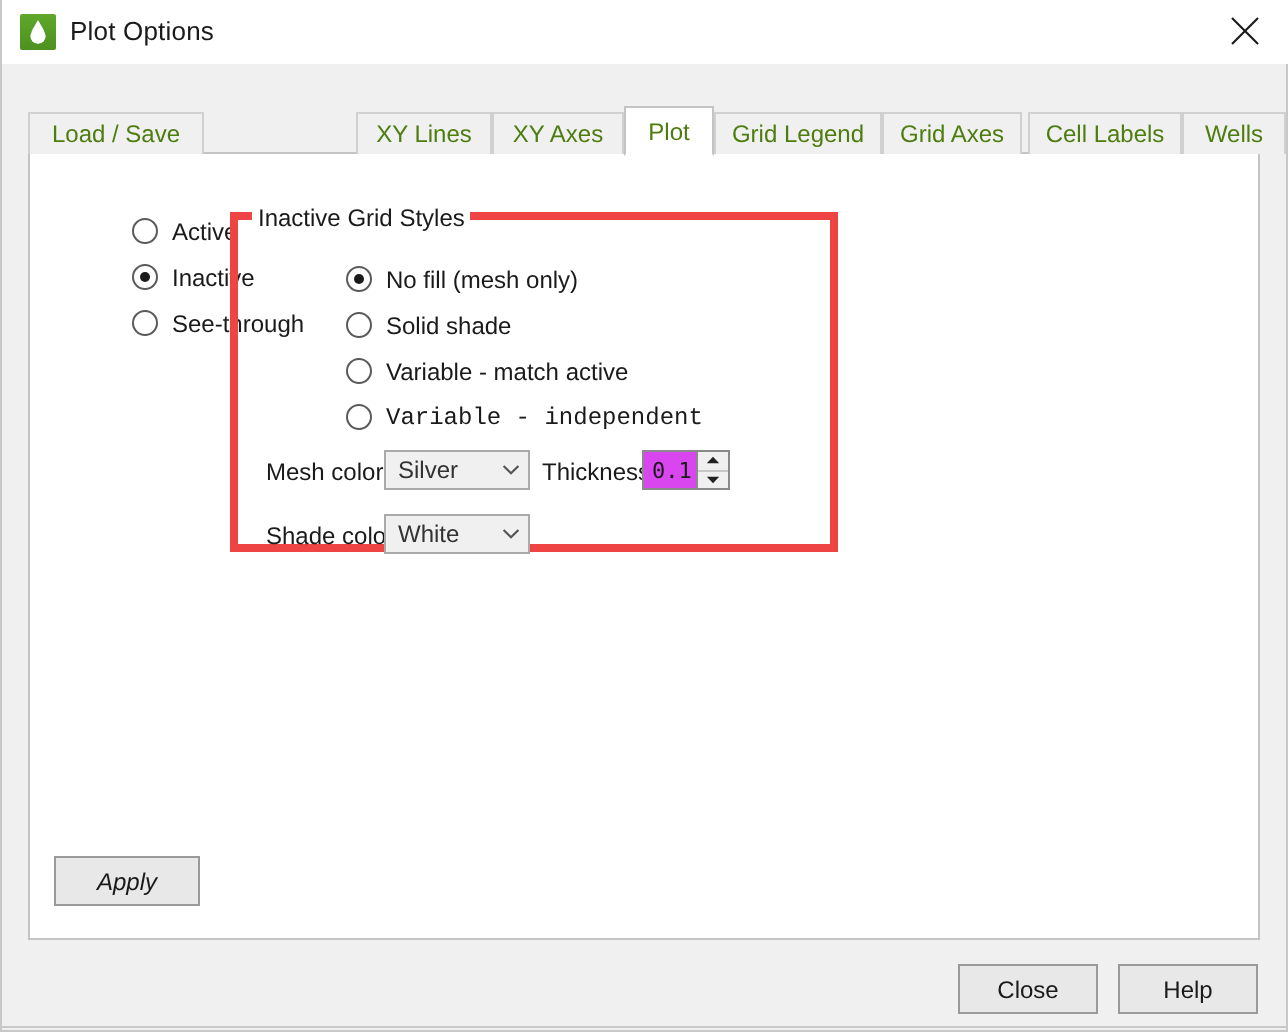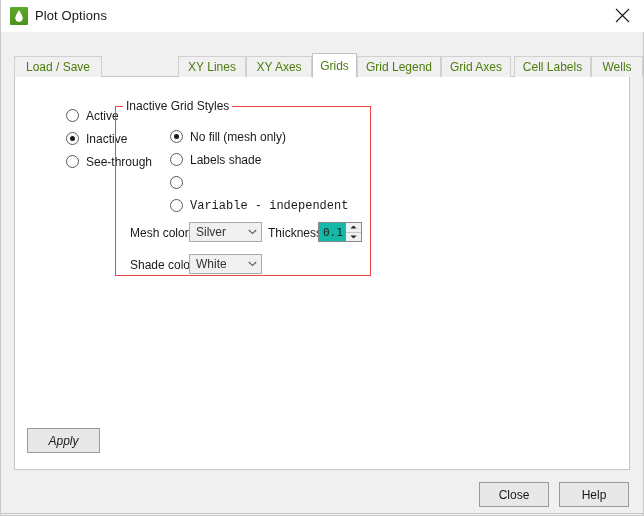--- a/index.html
+++ b/index.html
@@ -153,24 +153,24 @@
   .radio .lbl {
     margin-left: 7px;
     font-size: 12px;
     color: #1a1a1a;
   }
 
   
   .groupbox {
     position: absolute;
     left: 113px; top: 74px;
-    width: 256px;
+    width: 304px;
     height: 170px;
     box-sizing: border-box;
-    border: 1px solid #ef4444;
+    border: 4px solid #ef4444;
   }
   .groupbox > .gb-title {
     position: absolute;
     left: 7px; top: -8px;
     background: #ffffff;
     padding: 0 3px;
     font-size: 12px;
     color: #1a1a1a;
     white-space: nowrap;
   }
@@ -198,21 +198,21 @@
     align-items: center;
     justify-content: center;
     flex: 0 0 auto;
   }
 
   
   .spinner {
     position: absolute;
     height: 20px;
     box-sizing: border-box;
-    background: #14b8a6;
+    background: #d946ef;
     border: 1px solid #8a8a8a;
     display: flex;
     align-items: stretch;
   }
   .spinner .sval {
     flex: 1 1 auto;
     display: flex;
     align-items: center;
     padding-left: 4px;
     font-family: "DejaVu Sans Mono", monospace;
@@ -282,21 +282,21 @@
       </svg>
     </div>
   </div>
 
   <div class="dialog-body">
 
     <div class="tabstrip">
       <div class="tab" style="left:0px; width:88px;">Load / Save</div>
       <div class="tab" style="left:164px; width:68px;">XY Lines</div>
       <div class="tab" style="left:232px; width:66px;">XY Axes</div>
-      <div class="tab selected" style="left:298px; width:45px;">Grids</div>
+      <div class="tab selected" style="left:298px; width:45px;">Plot</div>
       <div class="tab" style="left:343px; width:84px;">Grid Legend</div>
       <div class="tab" style="left:427px; width:70px;">Grid Axes</div>
       <div class="tab" style="left:500px; width:77px;">Cell Labels</div>
       <div class="tab" style="left:577px; width:52px;">Wells</div>
     </div>
 
     <div class="tabpanel">
 
       <div class="radio" style="left:11px; top:32px;">
         <span class="dot"></span>
@@ -313,24 +313,25 @@
 
       <div class="groupbox" style="left:100px; top:29px;">
         <div class="gb-title">Inactive Grid Styles</div>
 
         <div class="radio checked" style="left:14px; top:23px;">
           <span class="dot"></span>
           <span class="lbl">No fill (mesh only)</span>
         </div>
         <div class="radio" style="left:14px; top:46px;">
           <span class="dot"></span>
-          <span class="lbl">Labels shade</span>
+          <span class="lbl">Solid shade</span>
         </div>
         <div class="radio" style="left:14px; top:69px;">
           <span class="dot"></span>
+          <span class="lbl">Variable - match active</span>
         </div>
         <div class="radio" style="left:14px; top:92px;font-family:Liberation Mono, monospace;">
           <span class="dot"></span>
           <span class="lbl">Variable - independent</span>
         </div>
 
         <div class="fieldlabel" style="left:14px; top:119px;">Mesh color</div>
         <div class="combo" style="left:73px; top:115px; width:73px;">
           <span class="cval">Silver</span>
           <span class="chev">

